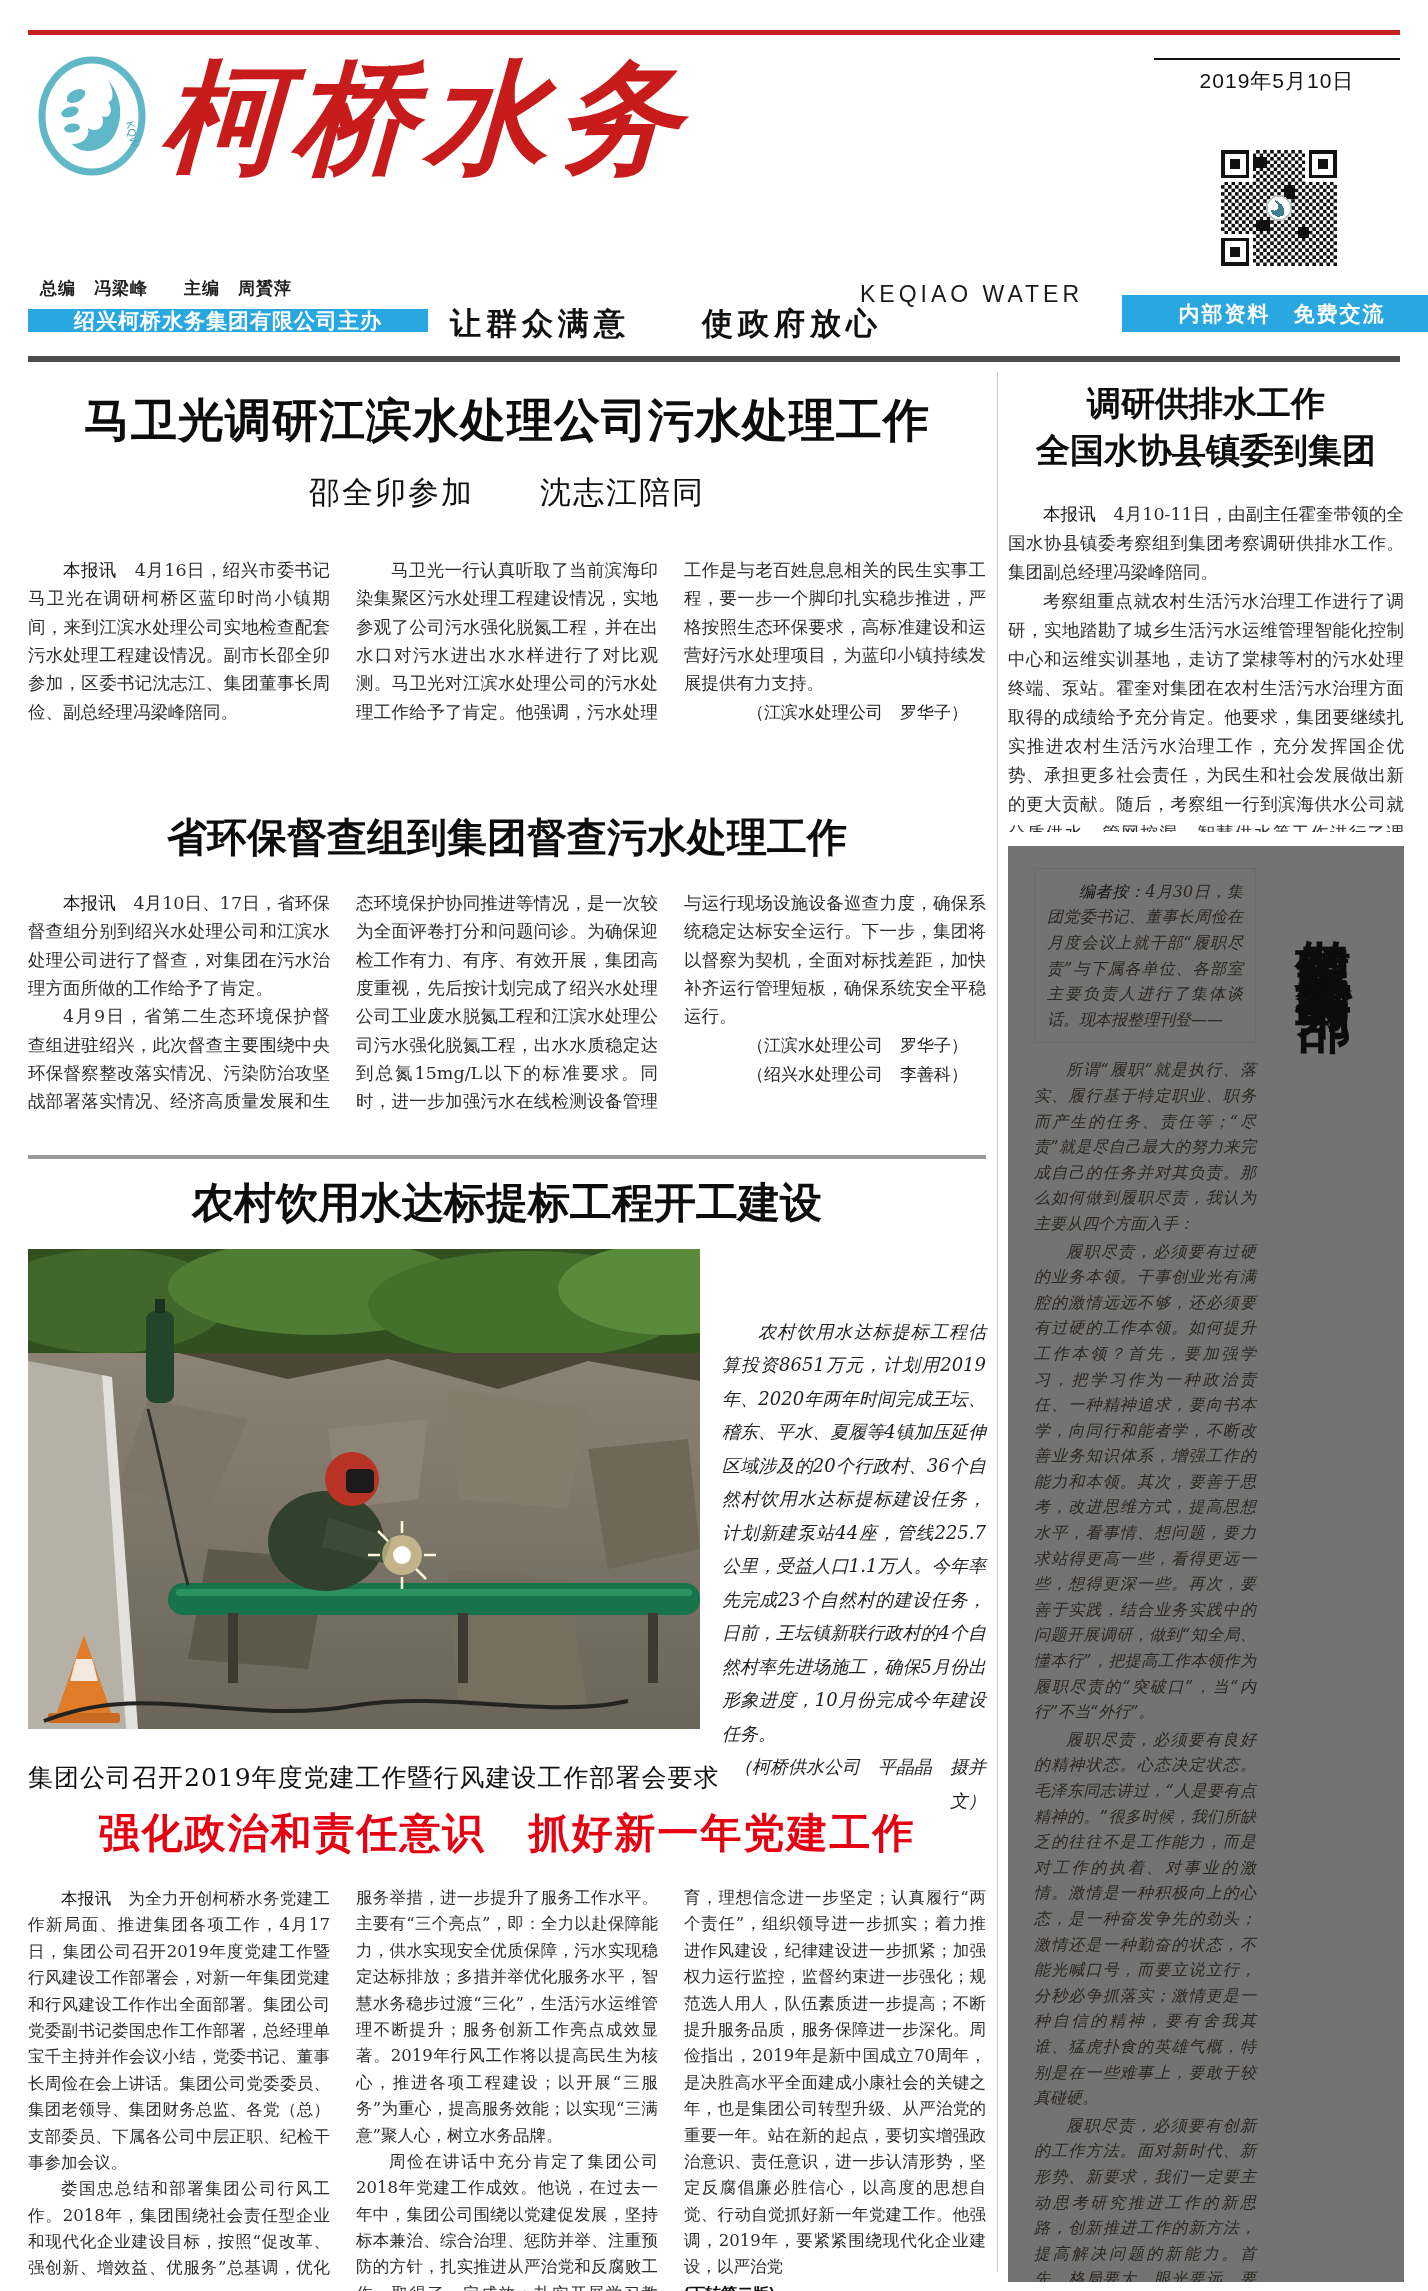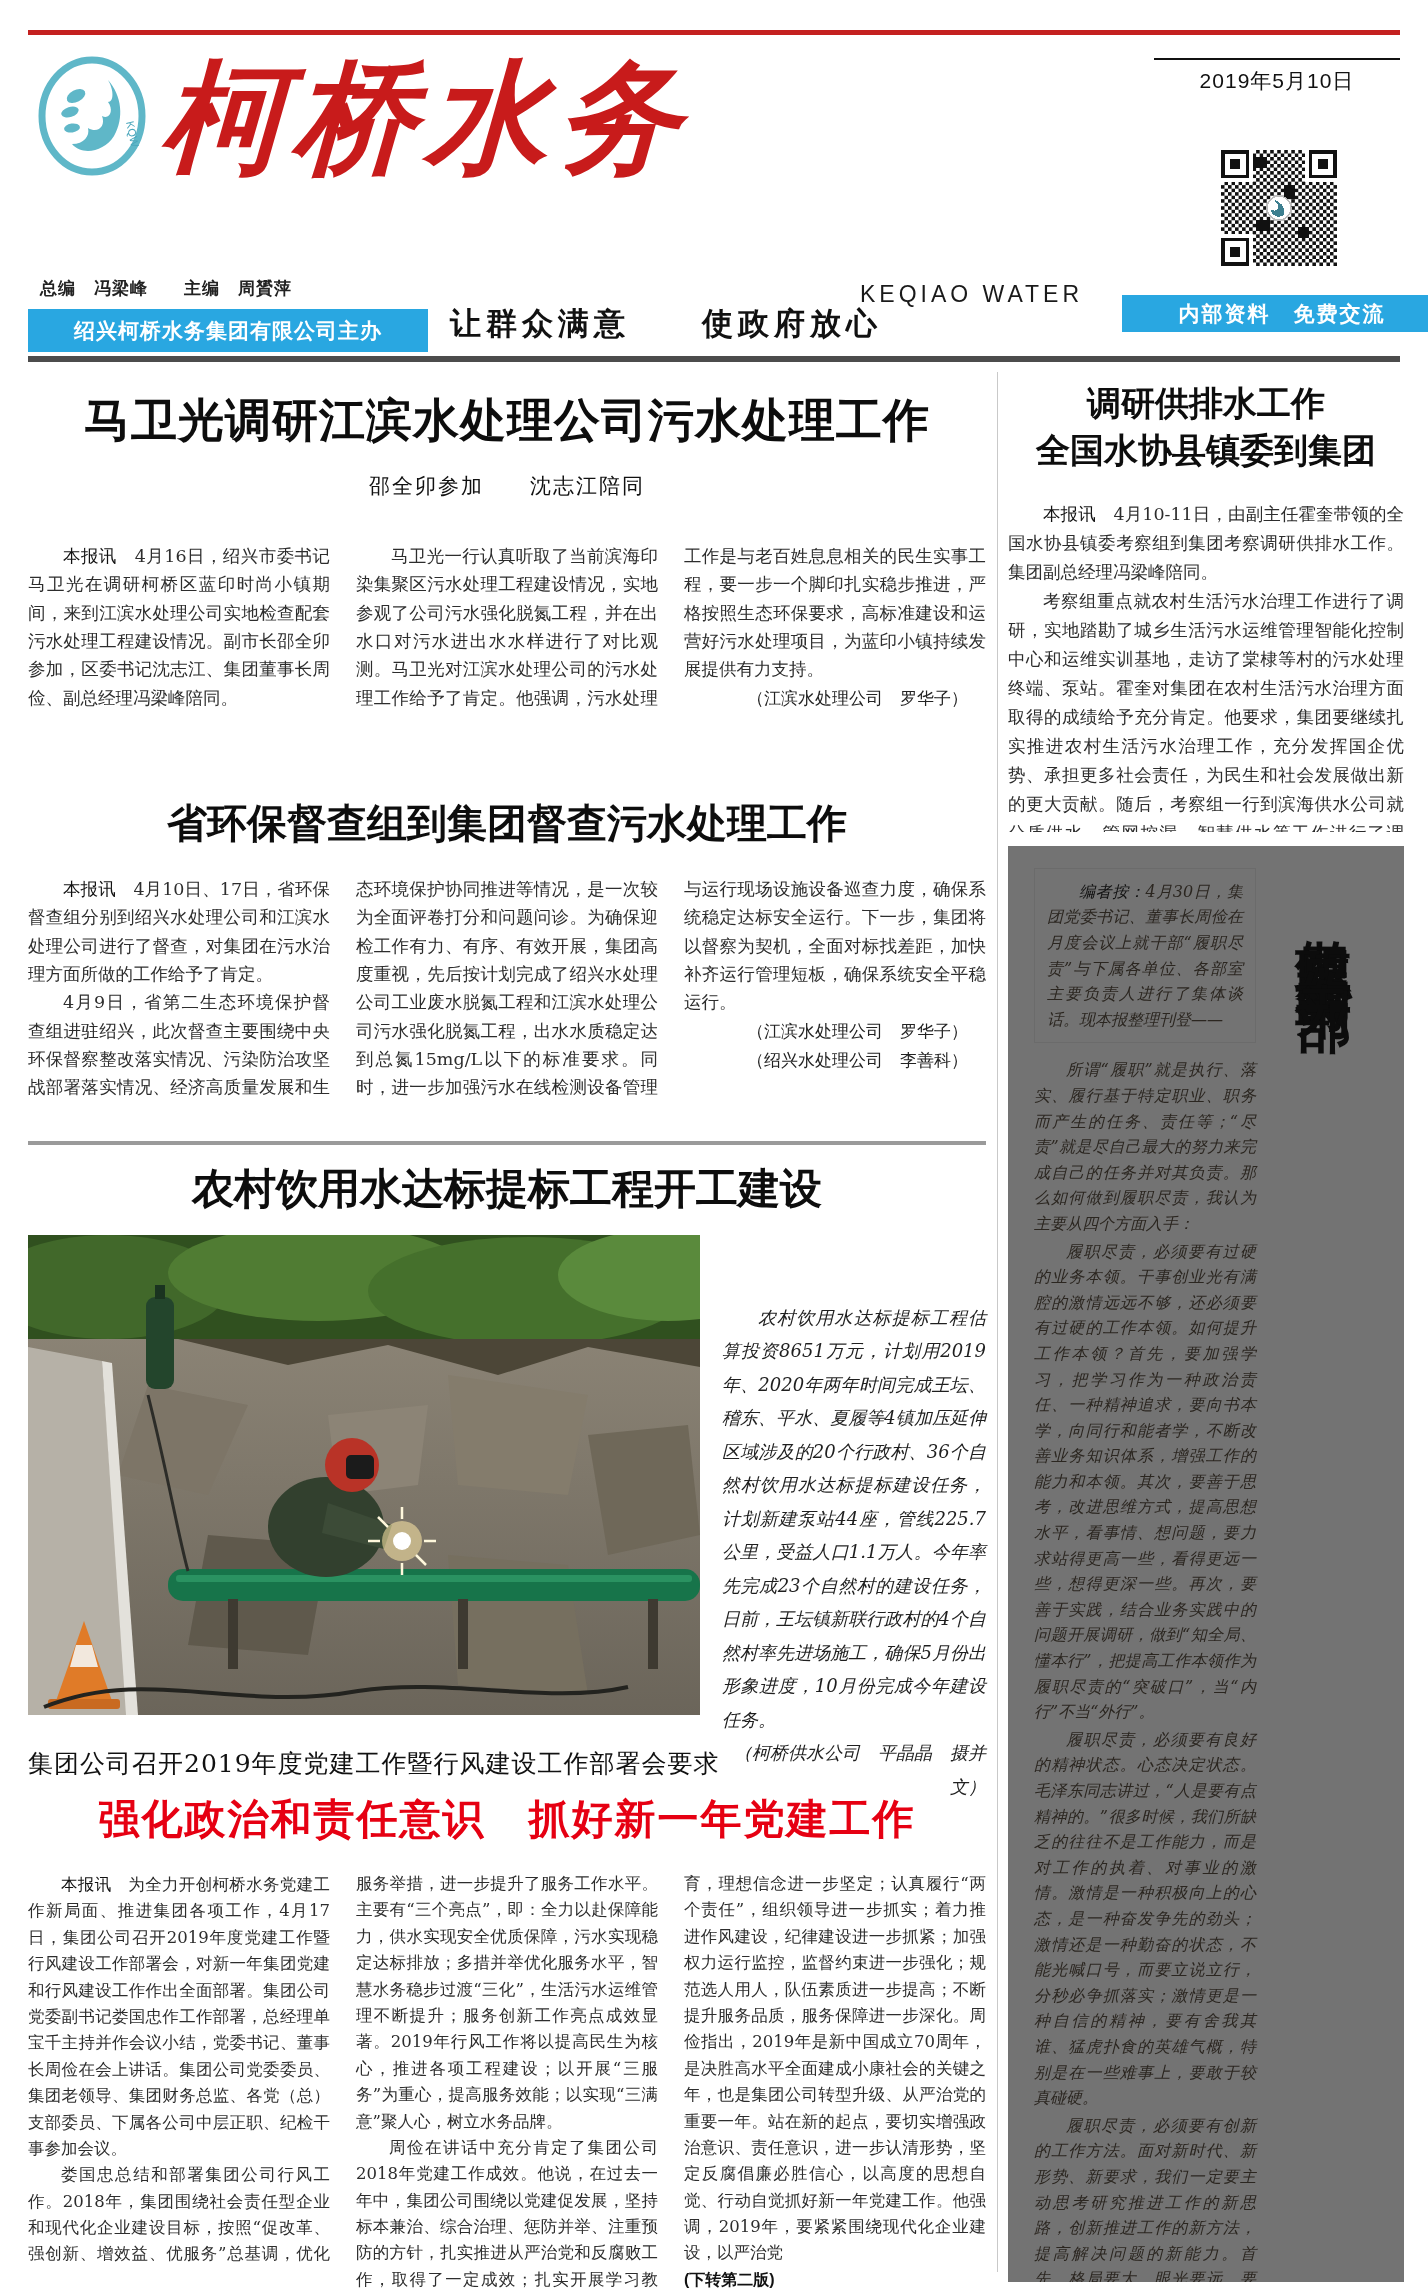--- a/index.html
+++ b/index.html
@@ -21,35 +21,35 @@
   .issue-block { position:absolute; left:1148px; top:52px; width:258px; text-align:center; font-family:"Liberation Sans", sans-serif; }
   .issue-line { font-weight:bold; color:#111; }
   .issue-prefix, .issue-suffix { font-size:27px; vertical-align:6px; }
   .issue-number { font-size:46px; color:#d50f0f; padding:0 4px; }
   .issue-divider { border:none; border-top:2px solid #111; margin:6px 6px 7px 6px; }
   .issue-date { font-size:21px; color:#111; letter-spacing:1px; }
   .qr { position:absolute; left:1221px; top:150px; width:116px; height:116px; }
   .badge { background:#29a7e1; color:#fff; font-family:"Liberation Sans", sans-serif; font-weight:bold;
            display:flex; align-items:center; justify-content:center; }
   .badge-internal { position:absolute; left:1122px; top:295px; width:320px; height:37px; font-size:21px; letter-spacing:2px; }
-  .badge-publisher { position:absolute; left:28px; top:309px; width:400px; height:43px; font-size:21px; letter-spacing:1px; }
+  .badge-publisher { position:absolute; left:28px; top:309px; width:400px; height:23px; font-size:21px; letter-spacing:1px; }
   .editors { position:absolute; left:40px; top:277px; font-family:"Liberation Sans", sans-serif; font-size:17px; font-weight:bold; color:#222; letter-spacing:1px; }
   .title-en { position:absolute; left:860px; top:281px; font-family:"Liberation Sans", sans-serif; font-size:23px; color:#1a1a1a; letter-spacing:4px; }
   .slogan { position:absolute; left:450px; top:303px; font-family:"Liberation Sans", sans-serif; font-size:31px; font-weight:bold; color:#111; letter-spacing:5px; white-space:nowrap; }
   .rule-gray { position:absolute; left:28px; top:356px; width:1372px; height:6px; background:#4c4c4c; }
   .vdivider { position:absolute; left:997px; top:372px; width:1px; height:1900px; background:#c9c9c9; }
 
   
   .left-zone { position:absolute; left:28px; top:370px; width:958px; }
   .right-zone { position:absolute; left:1008px; top:370px; width:396px; height:1921px; }
 
   
   .h-main { font-family:"Liberation Sans", sans-serif; font-weight:bold; color:#0d0d0d; text-align:center; }
   .a1-headline { margin-top:20px; font-size:46px; letter-spacing:1px; }
-  .a1-subhead { margin-top:20px; font-size:21px; font-weight:normal; font-family:"DejaVu Serif", serif; text-align:center; color:#111; letter-spacing:2px; }
+  .a1-subhead { margin-top:20px; font-size:31px; font-weight:normal; font-family:"DejaVu Serif", serif; text-align:center; color:#111; letter-spacing:2px; }
   .a2-headline { margin-top:26px; font-size:40px; }
   .a3-headline { margin-top:16px; font-size:42px; }
   .party-kicker { margin-top:30px; font-size:25px; color:#111; letter-spacing:1px; font-family:"DejaVu Serif", serif; }
   .party-headline { margin-top:12px; font-size:41px; color:#e60012; letter-spacing:2px; }
 
   
   .body-cols { column-gap:26px; margin-top:0; }
   .cols3 { column-count:3; }
   .para, .paras p {
     font-size:17.5px; line-height:1.62; text-align:justify; text-indent:2em;

